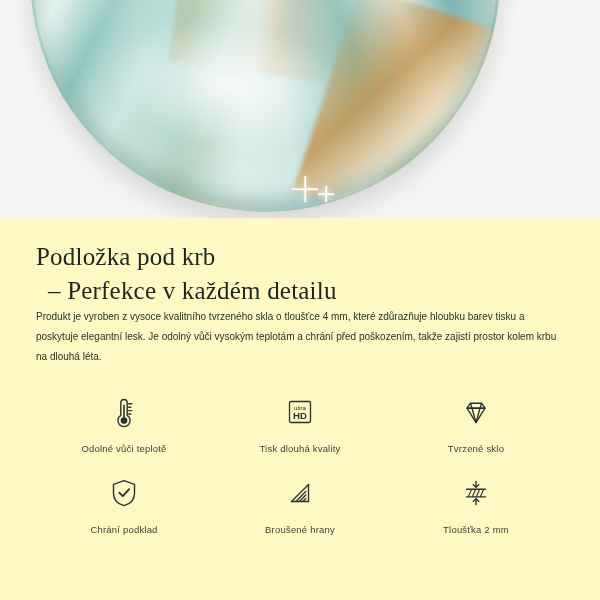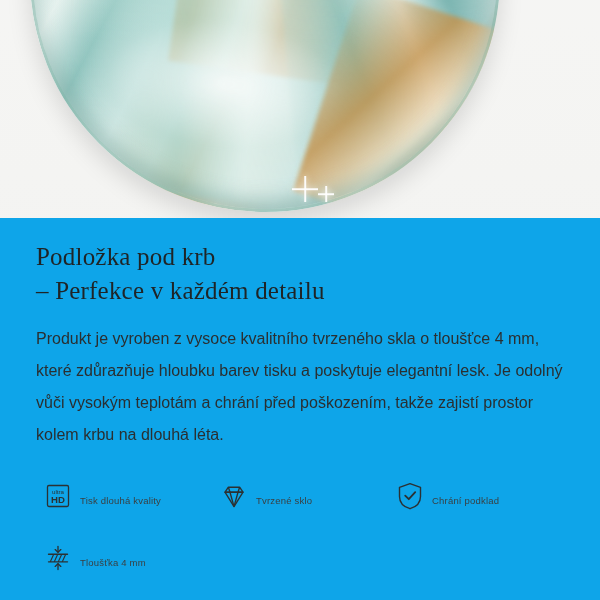--- a/index.html
+++ b/index.html
@@ -7,21 +7,21 @@
     width: 600px;
     height: 600px;
     background: #ffffff;
     font-family: "Liberation Sans", sans-serif;
     overflow: hidden;
   }
   .page {
     position: relative;
     width: 600px;
     height: 600px;
-    background: #0ea5e9;
+    background: #fef9c3;
     overflow: hidden;
   }
 
   
   .hero {
     position: relative;
     width: 600px;
     height: 218px;
     overflow: hidden;
     background: #f2f2f0;
@@ -141,38 +141,38 @@
   }
   .headline {
     margin-top: 22px;
     font-family: "Liberation Serif", serif;
     font-size: 25px;
     line-height: 1.34;
     color: #1f2426;
     font-weight: 400;
     letter-spacing: .2px;
   }
-  .headline .l2 { display: block; }
+  .headline .l2 { display: block; margin-left: 12px; }
   .paragraph {
-    margin-top: 16px;
-    font-size: 16px;
+    font-size: 10px;
     line-height: 2.0;
     color: #2a2f31;
     max-width: 536px;
   }
 
   
   .features {
     margin-top: 22px;
     display: grid;
     grid-template-columns: repeat(3, 1fr);
     row-gap: 16px;
   }
   .feature {
     display: flex;
+    flex-direction: column;
     align-items: center;
     justify-content: flex-start;
   }
   .feature .ico {
     height: 46px;
     display: flex;
     align-items: center;
     justify-content: center;
   }
   .feature .cap {
@@ -207,20 +207,33 @@
   <div class="content">
     <h1 class="headline">
       <span>Podložka pod krb</span>
       <span class="l2">– Perfekce v každém detailu</span>
     </h1>
 
     <p class="paragraph">Produkt je vyroben z vysoce kvalitního tvrzeného skla o tloušťce 4 mm, které zdůrazňuje hloubku barev tisku a poskytuje elegantní lesk. Je odolný vůči vysokým teplotám a chrání před poškozením, takže zajistí prostor kolem krbu na dlouhá léta.</p>
 
     <div class="features">
 
+      <div class="feature">
+        <div class="ico">
+          <svg width="44" height="44" viewBox="0 0 44 44">
+            <g fill="none" stroke="#2b3133" stroke-width="1.4" stroke-linecap="round">
+              <path d="M22 9.5a3.2 3.2 0 0 1 3.2 3.2v12.6a6.1 6.1 0 1 1-6.4 0V12.7A3.2 3.2 0 0 1 22 9.5z"></path>
+              <circle cx="22" cy="30.6" r="3.3" fill="#2b3133" stroke="none"></circle>
+              <path d="M22 27.8V15.4" stroke-width="1.6"></path>
+              <path d="M26.6 13.8h3.2M26.6 17.2h2.2M26.6 20.6h3.2M26.6 24h2.2"></path>
+            </g>
+          </svg>
+        </div>
+        <div class="cap">Odolné vůči teplotě</div>
+      </div>
 
       <div class="feature">
         <div class="ico">
           <svg width="44" height="44" viewBox="0 0 44 44">
             <rect x="11.5" y="11.5" width="21" height="21" rx="1.4" fill="none" stroke="#2b3133" stroke-width="1.3"></rect>
             <text x="22" y="20.4" text-anchor="middle" font-family="Liberation Sans, sans-serif" font-size="6.2" fill="#2b3133">ultra</text>
             <text x="22" y="29.2" text-anchor="middle" font-family="Liberation Sans, sans-serif" font-size="9.6" font-weight="bold" fill="#2b3133">HD</text>
           </svg>
         </div>
         <div class="cap">Tisk dlouhá kvality</div>
@@ -242,32 +255,44 @@
       <div class="feature">
         <div class="ico">
           <svg width="44" height="44" viewBox="0 0 44 44">
             <path d="M22 9.6l10.5 3.7v9.1c0 6.2-4.3 10.4-10.5 12.3-6.2-1.9-10.5-6.1-10.5-12.3v-9.1z" fill="none" stroke="#2b3133" stroke-width="1.4" stroke-linejoin="round"></path>
             <path d="M17.2 21.6l3.6 3.6 6.4-7.1" fill="none" stroke="#2b3133" stroke-width="1.8" stroke-linecap="round" stroke-linejoin="round"></path>
           </svg>
         </div>
         <div class="cap">Chrání podklad</div>
       </div>
 
+      <div class="feature">
+        <div class="ico">
+          <svg width="44" height="44" viewBox="0 0 44 44">
+            <g fill="none" stroke="#2b3133" stroke-width="1.35" stroke-linecap="round">
+              <path d="M13.5 30.5L30.5 13.5"></path>
+              <path d="M13.5 30.5h17V13.5"></path>
+              <path d="M18.2 30.2l9.6-9.6M21.6 30.2l6.2-6.2M25.1 30.2l2.7-2.7"></path>
+            </g>
+          </svg>
+        </div>
+        <div class="cap">Broušené hrany</div>
+      </div>
 
       <div class="feature">
         <div class="ico">
           <svg width="44" height="44" viewBox="0 0 44 44">
             <g stroke="#2b3133" stroke-width="1.35" fill="none" stroke-linecap="round">
               <path d="M22 10.5v5.6"></path>
               <path d="M19.2 13.6L22 16.4l2.8-2.8"></path>
               <path d="M22 33.5v-5.6"></path>
               <path d="M19.2 30.4L22 27.6l2.8 2.8"></path>
               <path d="M12.5 18.2h19M12.5 25.8h19"></path>
               <path d="M14.4 25.4l3.2-6.8M18.4 25.4l3.2-6.8M22.4 25.4l3.2-6.8M26.4 25.4l3.2-6.8" stroke-width="1.1"></path>
             </g>
           </svg>
         </div>
-        <div class="cap">Tloušťka 4 mm</div>
+        <div class="cap">Tloušťka 2 mm</div>
       </div>
 
     </div>
   </div>
 </div>
 
 </body></html>

